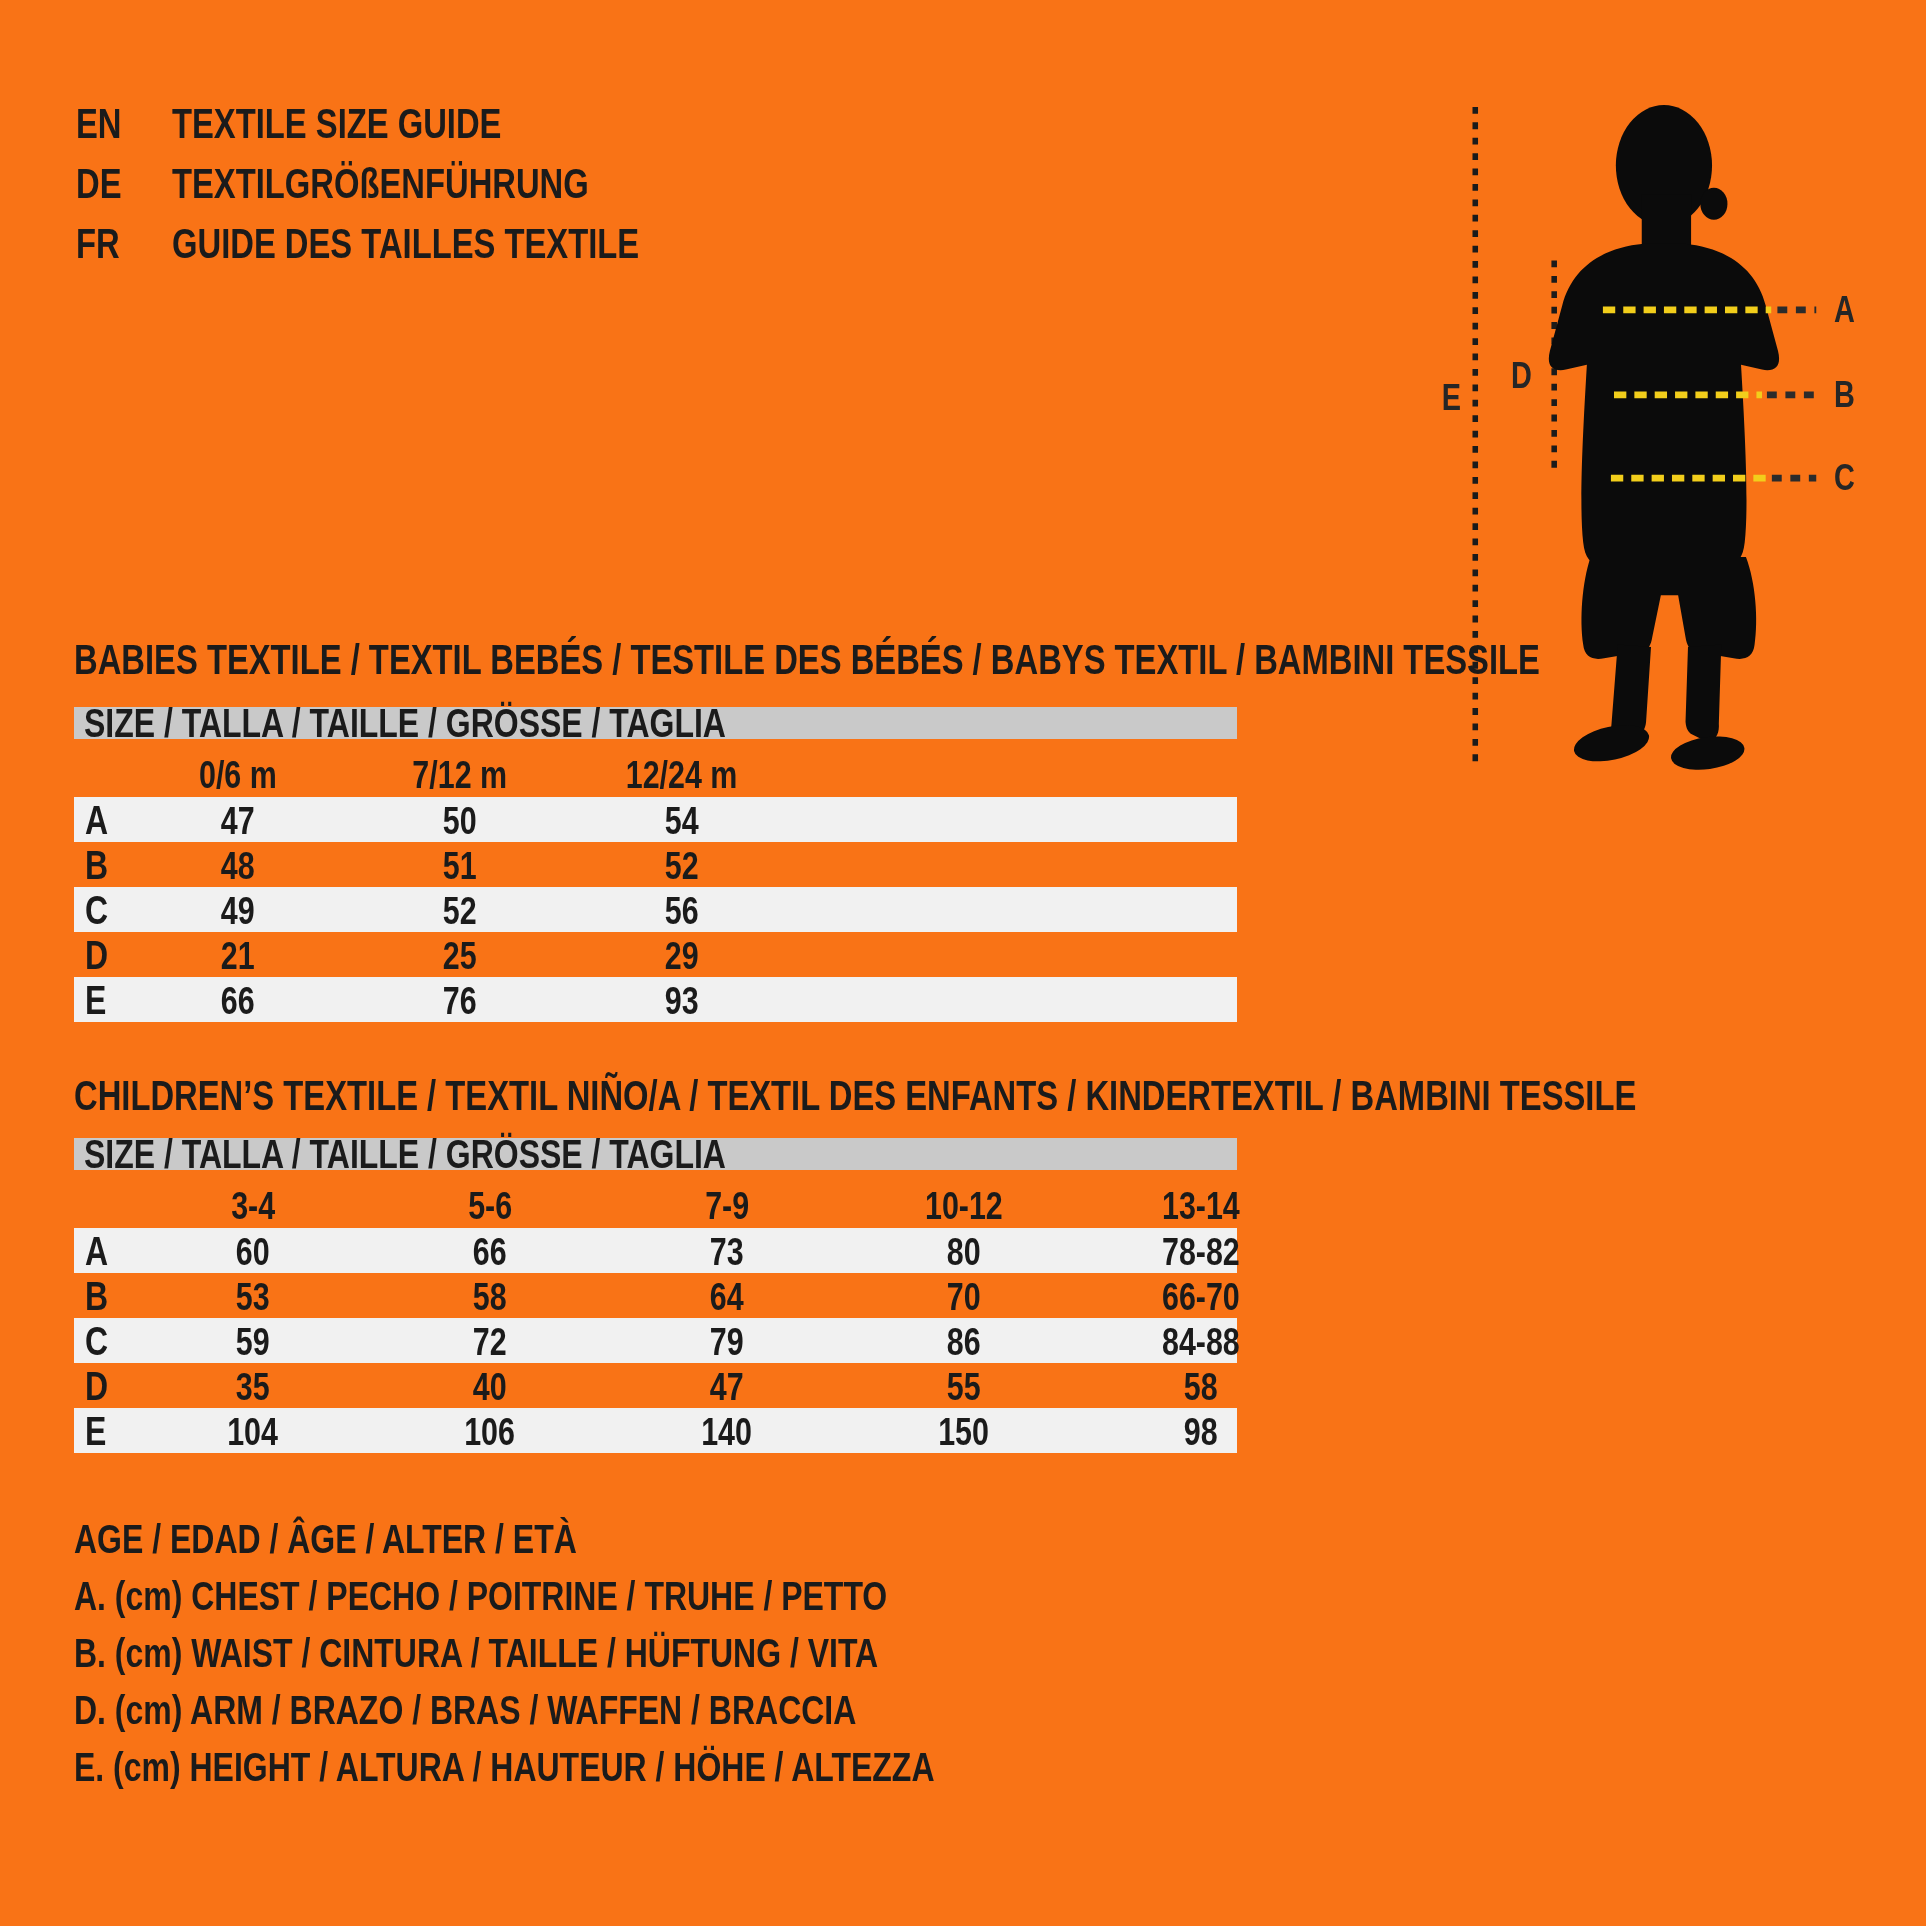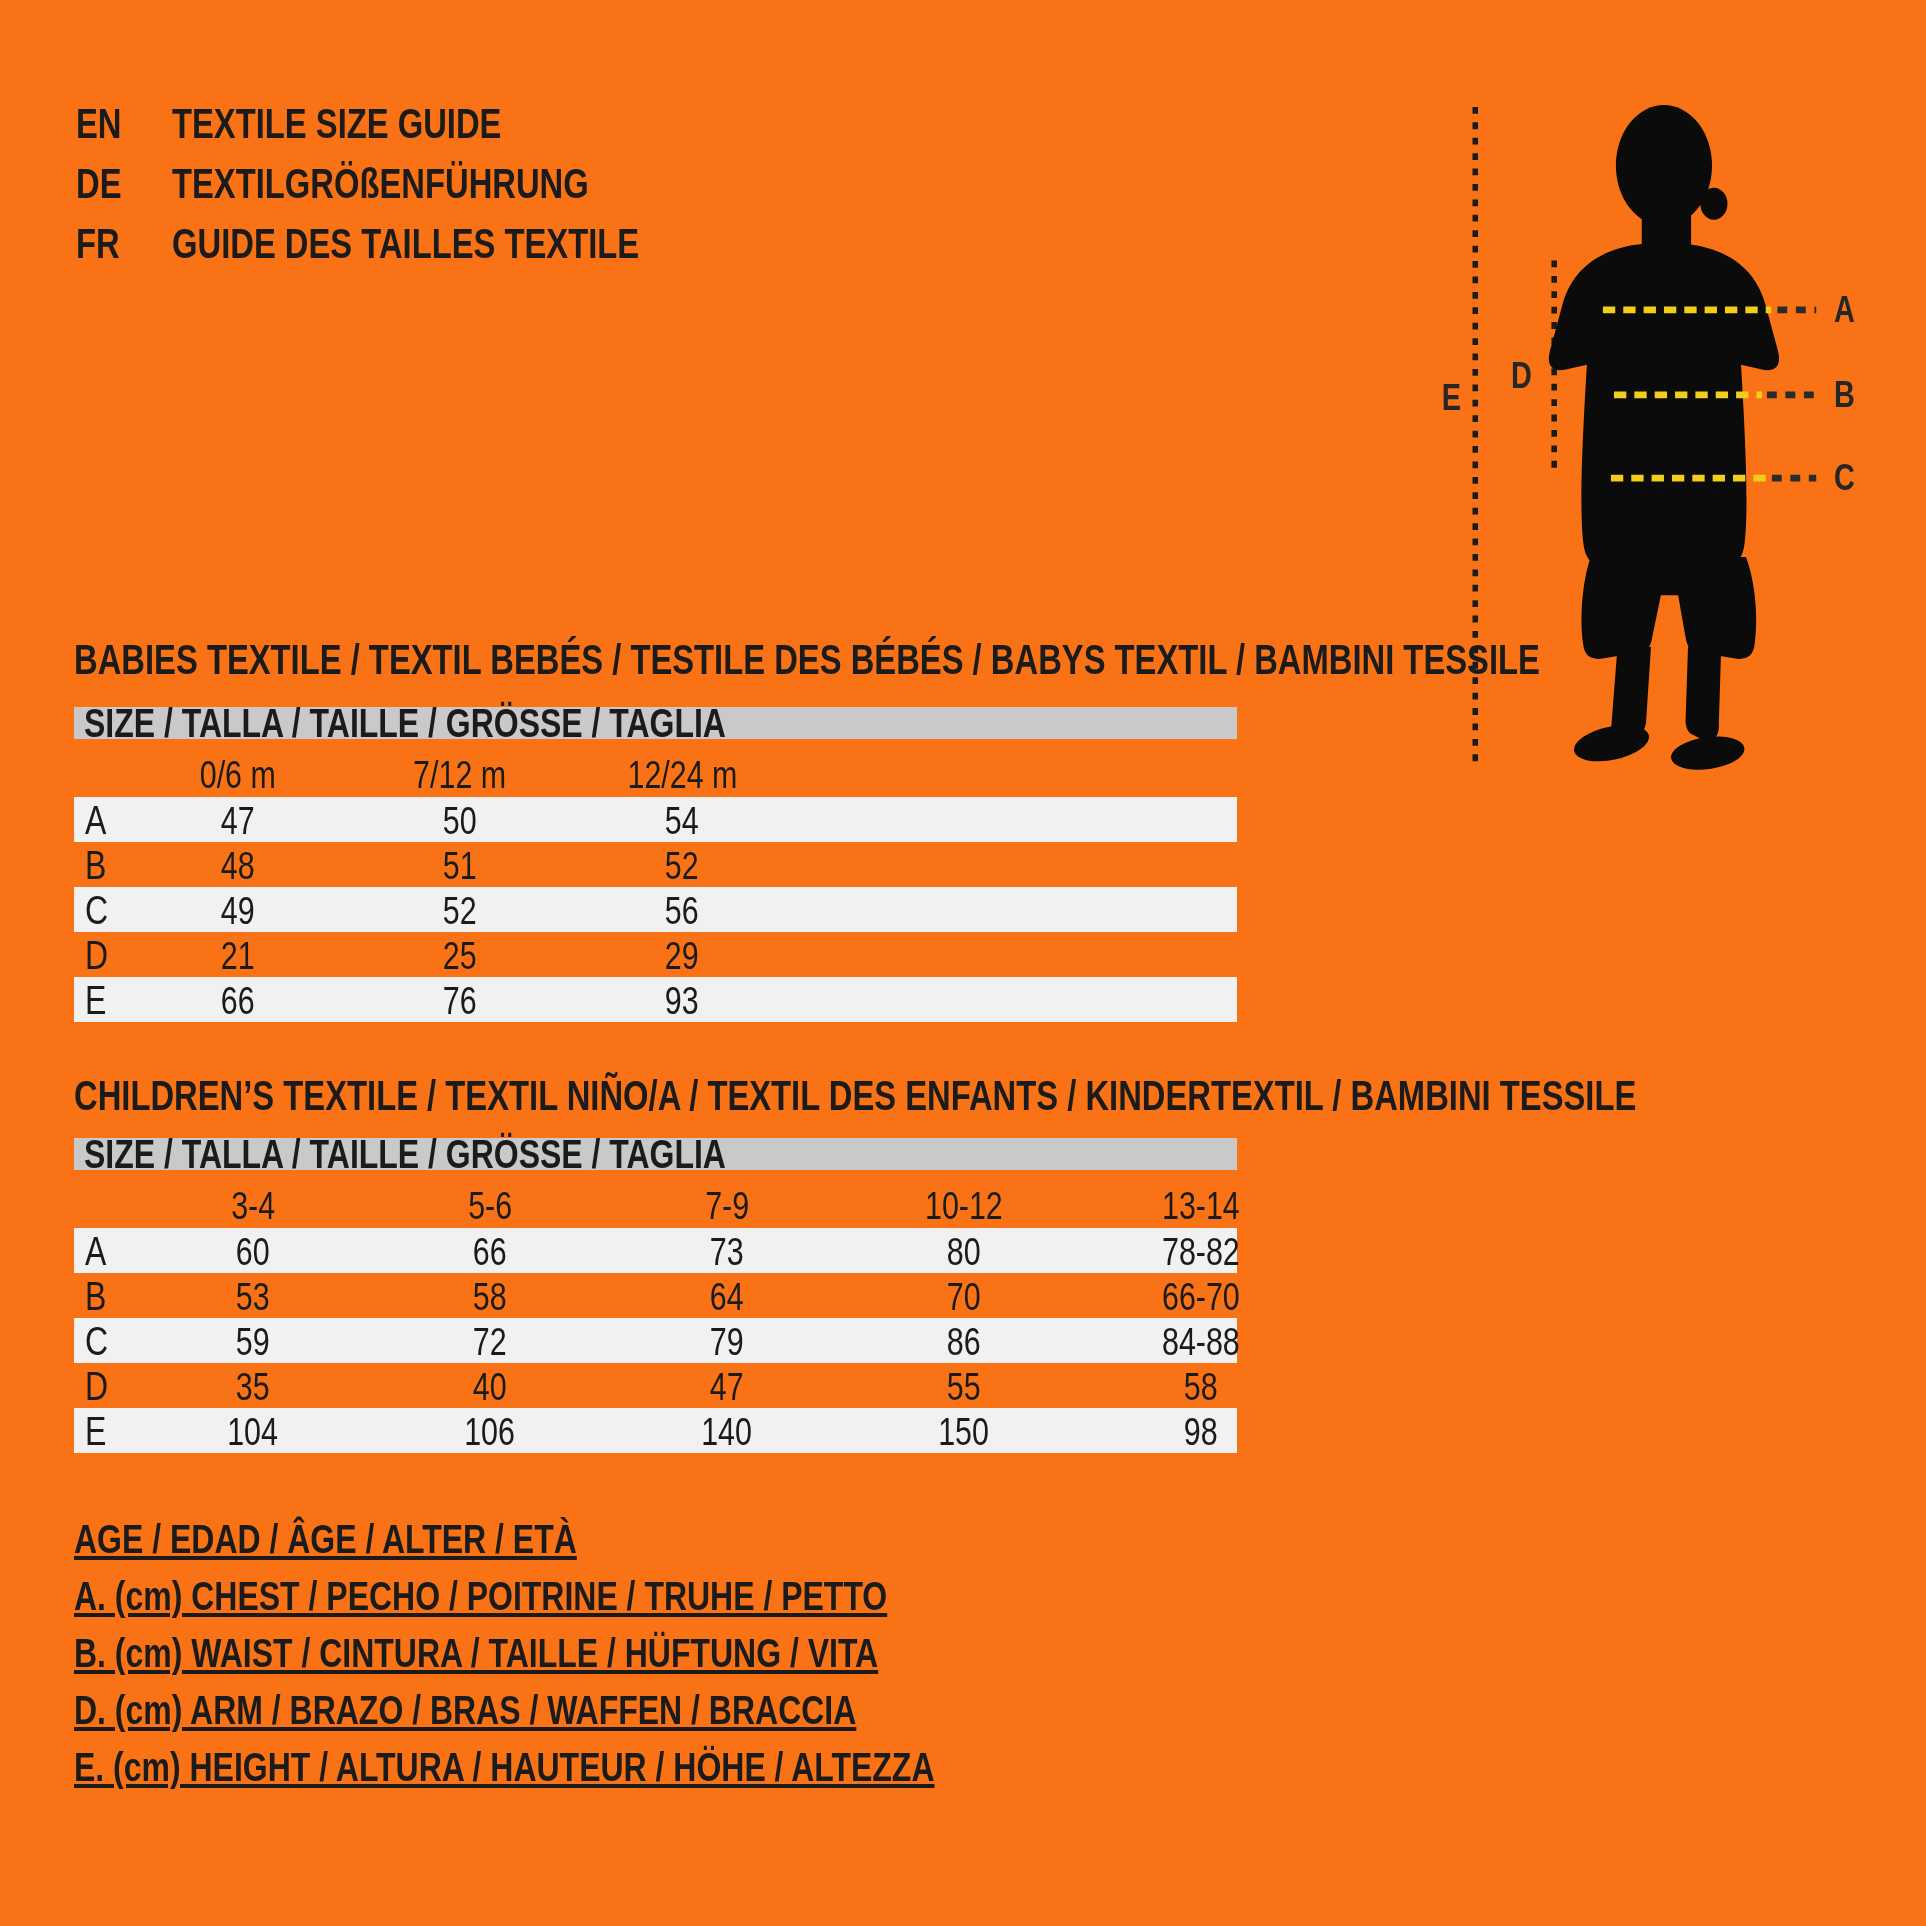--- a/index.html
+++ b/index.html
@@ -23,29 +23,29 @@
   .size-bar{position:absolute;left:74px;width:1163px;height:32px;background:#C9C9C9;
             display:flex;align-items:center;padding-left:10px;box-sizing:border-box;
             font-size:41px;font-weight:700;}
   #babies-bar{top:707px;}
   #children-bar{top:1138px;}
 
   
   .t-block{position:absolute;left:74px;width:1163px;}
   #babies-table{top:752px;}
   #children-table{top:1183px;}
-  .t-row{display:grid;height:45px;align-items:center;font-size:39px;font-weight:400;}
+  .t-row{display:grid;height:45px;align-items:center;font-size:39px;font-weight:700;}
   .babies .t-row{grid-template-columns:53px 222px 222px 222px 1fr;}
   .children .t-row{grid-template-columns:53px 222px 222px 222px 222px 222px 1fr;gap:15px;}
   .t-row.alt{background:#F1F1F1;}
   .t-label{padding-left:11px;font-size:41px;}
   .t-num{text-align:center;}
 
   
-  .legend{position:absolute;left:74px;top:1511px;text-decoration:underline;}
+  .legend{position:absolute;left:74px;top:1511px;}
   .legend-line{height:57px;display:flex;align-items:center;font-size:41px;font-weight:700;}
 
   
   .fig{position:absolute;left:1429px;top:102px;width:444px;height:669px;}
   .fig svg{position:absolute;left:0;top:0;}
   .fig-label{position:absolute;width:39px;text-align:center;font-size:37px;
              font-weight:700;line-height:36px;color:#262626;}
   #fig-label-a{left:396px;top:190px;}
   #fig-label-b{left:396px;top:275px;}
   #fig-label-c{left:396px;top:358px;}

